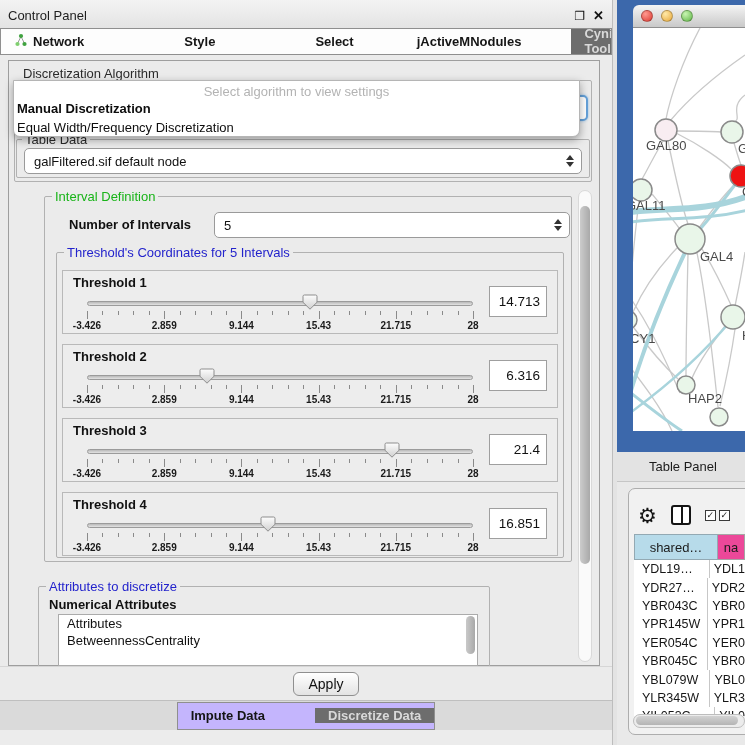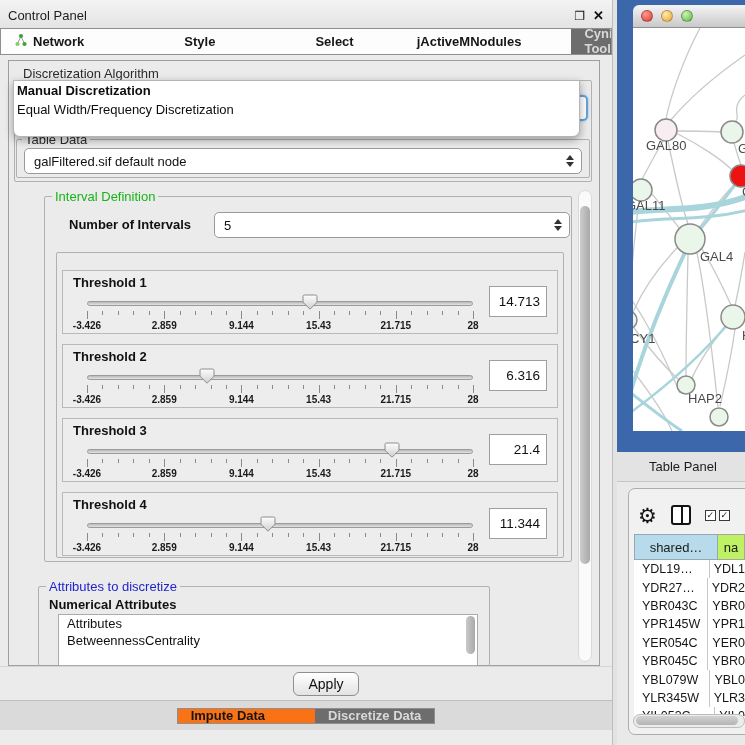--- a/index.html
+++ b/index.html
@@ -72,21 +72,21 @@
   .attritem{font-size:13px;color:#111;padding-left:8px;line-height:17px;}
   .lthumb{position:absolute;width:9px;border-radius:5px;background:linear-gradient(to right,#c9c9c9,#a9a9a9);}
 
   
   .applyrow{position:absolute;left:0;top:666px;width:612px;height:34px;background:#ebebeb;border-top:1px solid #d6d6d6;z-index:5;
     display:flex;align-items:center;justify-content:center;padding-left:40px;}
   .btn{height:24px;padding:0 14px;background:linear-gradient(#ffffff,#e3e3e3);border:1px solid #8f8f8f;border-radius:6px;
     font-size:14px;color:#111;display:flex;align-items:center;}
   .bottombar{position:absolute;left:0;top:700px;width:612px;height:30px;background:#dadada;border-top:1px solid #bfbfbf;z-index:5;
     display:flex;align-items:center;justify-content:center;}
-  .bottombar .tabgroup{height:16px;background:#f97316;}
+  .bottombar .tabgroup{height:28px;background:#c4b5fd;}
   .bottomfill{position:absolute;left:0;top:730px;width:612px;height:15px;background:#ececec;z-index:5;}
 
   
   .gapcol{position:absolute;left:612px;top:0;width:5px;height:745px;background:#e3e3e3;border-left:1px solid #bdbdbd;}
   .netbg{position:absolute;left:617px;top:0;width:128px;height:452px;background:#3c68ab;}
   .mactitle{position:absolute;left:633px;top:5px;width:112px;height:23px;border-radius:6px 0 0 0;
     background:linear-gradient(#f4f4f4,#c9c9c9);border-bottom:1px solid #8f8f8f;display:flex;align-items:center;padding-left:8px;gap:8px;}
   .light{width:12px;height:12px;border-radius:50%;border:1px solid rgba(0,0,0,.25);}
   .light.red{background:radial-gradient(circle at 35% 30%,#ff9a90,#dd3b33);}
   .light.yellow{background:radial-gradient(circle at 35% 30%,#ffe9a8,#e8a83a);}
@@ -100,21 +100,21 @@
   .tp-toolbar{position:absolute;left:634px;top:500px;width:110px;height:30px;display:flex;align-items:center;gap:14px;padding-left:4px;}
   .gear{font-size:21px;color:#141414;line-height:1;}
   .colico{width:20px;height:20px;border:2px solid #141414;border-radius:3px;position:relative;background:#fff;}
   .colico:before{content:"";position:absolute;left:50%;top:0;bottom:0;width:2px;background:#141414;}
   .chk{width:11px;height:11px;border:1.5px solid #3a3a3a;background:#fff;font-size:9px;line-height:9px;text-align:center;color:#222;}
 
   .tablewrap{position:absolute;left:634px;top:534px;width:111px;height:182px;background:#fff;overflow:hidden;}
   .thead{display:flex;height:26px;font-size:13px;color:#1b1b1b;}
   .th{display:flex;align-items:center;justify-content:center;border:1px solid #93a9b3;}
   .th.c1{width:84px;background:#b7dbea;}
-  .th.c2{flex:1;background:#bef264;border-left:none;border-color:#a5a5a5;}
+  .th.c2{flex:1;background:#ec4899;border-left:none;border-color:#a5a5a5;}
   .trow{display:flex;height:18.4px;font-size:12.5px;color:#161616;}
   .td{display:flex;align-items:center;}
   .td.c1{width:84px;padding-left:8px;}
   .td.c2{flex:1;padding-left:4px;border-left:1px solid #c7c7c7;}
   .hscroll{position:absolute;left:633px;top:714px;width:112px;height:14px;background:#ececec;border:1px solid #bdbdbd;border-radius:7px;}
   .hthumb{position:absolute;left:2px;top:1px;width:102px;height:9px;border-radius:5px;background:linear-gradient(#d2d2d2,#b4b4b4);}
 
   svg text{font-family:"Liberation Sans",sans-serif;}
 </style>
 </head>
@@ -183,20 +183,21 @@
   <div class="legend black" style="left:22px;top:132px;z-index:3;">Table Data</div>
   <div class="combo" style="left:24px;top:148px;width:558px;">
     <span>galFiltered.sif default node</span>
     <span class="arrows">
         <i class="up"></i>
         <i class="dn"></i>
       </span>
   </div>
 
   <div class="popup">
+    <div class="dd-prompt">Select algorithm to view settings</div>
     <div>
         <div class="dditem hl">Manual Discretization</div>
         <div class="dditem">Equal Width/Frequency Discretization</div>
       </div>
   </div>
 
   <div class="vtrack"></div>
   <div class="vthumb"></div>
 
   <div class="grp" style="left:44px;top:196px;width:528px;height:366px;"></div>
@@ -205,20 +206,21 @@
   <div class="legend bold" style="left:66px;top:217px;background:transparent;">Number of Intervals</div>
   <div class="combo" style="left:214px;top:212px;width:356px;">
     <span>5</span>
     <span class="arrows">
         <i class="up"></i>
         <i class="dn"></i>
       </span>
   </div>
 
   <div class="grp" style="left:56px;top:252px;width:508px;height:306px;background:#ebebeb;"></div>
+  <div class="legend blue" style="left:64px;top:245px;">Threshold's Coordinates for 5 Intervals</div>
   <div class="abs" id="thresholds" style="left:56px;top:270px;width:508px;">
       <div class="tpanel">
         <div class="ttitle">Threshold 1</div>
         <div class="slider">
           <div class="track"></div>
           <div class="ticks">
             <span class="tick major" style="left: 0%;"></span>
             <span class="tick" style="left: 4%;"></span>
             <span class="tick" style="left: 8%;"></span>
             <span class="tick" style="left: 12%;"></span>
@@ -388,21 +390,21 @@
             <span class="tlab" style="left: 20%;">2.859</span>
             <span class="tlab" style="left: 40%;">9.144</span>
             <span class="tlab" style="left: 60%;">15.43</span>
             <span class="tlab" style="left: 80%;">21.715</span>
             <span class="tlab" style="left: 100%;">28</span>
           </div>
           <div class="thumb" style="left: 46.9993%;"><svg width="16" height="16" viewBox="0 0 16 16">
               <path d="M2.4 1 H13.6 Q15 1 15 2.4 V8.3 L8 15.2 L1 8.3 V2.4 Q1 1 2.4 1 Z" fill="url(#thumbg)" stroke="#8d8d8d"></path>
             </svg></div>
         </div>
-        <div class="vbox">11.344</div>
+        <div class="vbox">16.851</div>
       </div>
     </div>
 
   <div class="grp" style="left:38px;top:586px;width:452px;height:110px;"></div>
   <div class="legend blue" style="left:46px;top:579px;">Attributes to discretize</div>
   <div class="legend bold" style="left:46px;top:597px;background:transparent;">Numerical Attributes</div>
   <div class="attrlist" style="left:58px;top:614px;width:420px;height:52px;">
       <div class="attritem">Attributes</div>
       <div class="attritem">BetweennessCentrality</div>
     </div>

